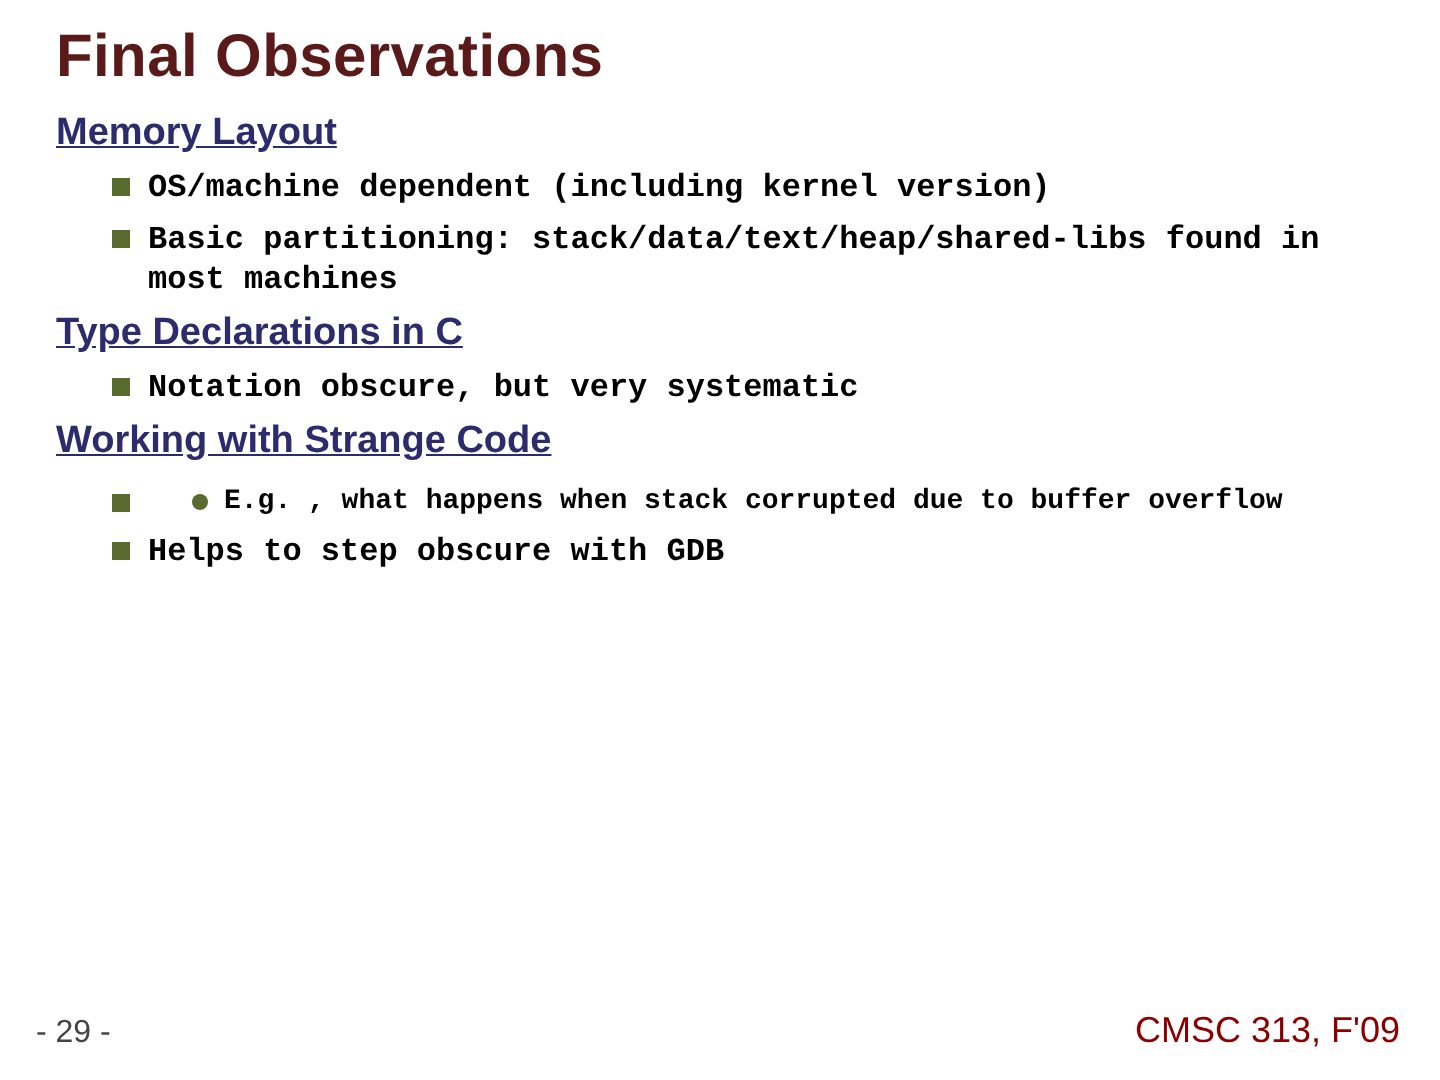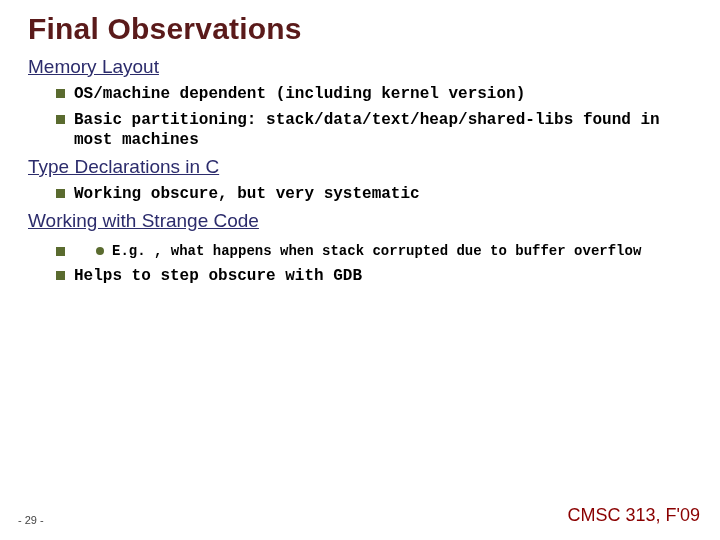--- a/index.html
+++ b/index.html
@@ -21,21 +21,21 @@
   }
   .title {
     font-size: 30px;
     font-weight: bold;
     color: #5a1a1a;
     margin: 0 0 10px 0;
     letter-spacing: 0.2px;
   }
   .section {
     font-size: 19px;
-    font-weight: normal;
+    font-weight: bold;
     color: #2c2c6c;
     text-decoration: underline;
     margin: 6px 0 6px 0;
   }
   .bullets {
     margin: 0 0 6px 0;
     padding: 0 0 0 28px;
     font-family: Liberation Mono, monospace;
   }
   .bullet {
@@ -78,21 +78,21 @@
     top: 5px;
     width: 8px;
     height: 8px;
     border-radius: 50%;
     background: #5a6b2f;
   }
   .footer-left {
     position: absolute;
     left: 18px;
     bottom: 14px;
-    font-size: 11px;
+    font-size: 16px;
     color: #444;
   }
   .footer-right {
     position: absolute;
     right: 20px;
     bottom: 14px;
     font-size: 18px;
     color: #8a0000;
   }
 </style>
@@ -103,21 +103,21 @@
   <h1 class="title">Final Observations</h1>
 
   <div class="section">Memory Layout</div>
   <ul class="bullets">
     <li class="bullet">OS/machine dependent (including kernel version)</li>
     <li class="bullet">Basic partitioning: stack/data/text/heap/shared-libs found in most machines</li>
   </ul>
 
   <div class="section">Type Declarations in C</div>
   <ul class="bullets">
-    <li class="bullet">Working obscure, but very systematic</li>
+    <li class="bullet">Notation obscure, but very systematic</li>
   </ul>
 
   <div class="section">Working with Strange Code</div>
   <ul class="bullets">
     <li class="bullet">
       <ul class="sub-bullets">
         <li class="sub-bullet">E.g. , what happens when stack corrupted due to buffer overflow</li>
       </ul>
     </li>
     <li class="bullet">Helps to step obscure with GDB</li>

